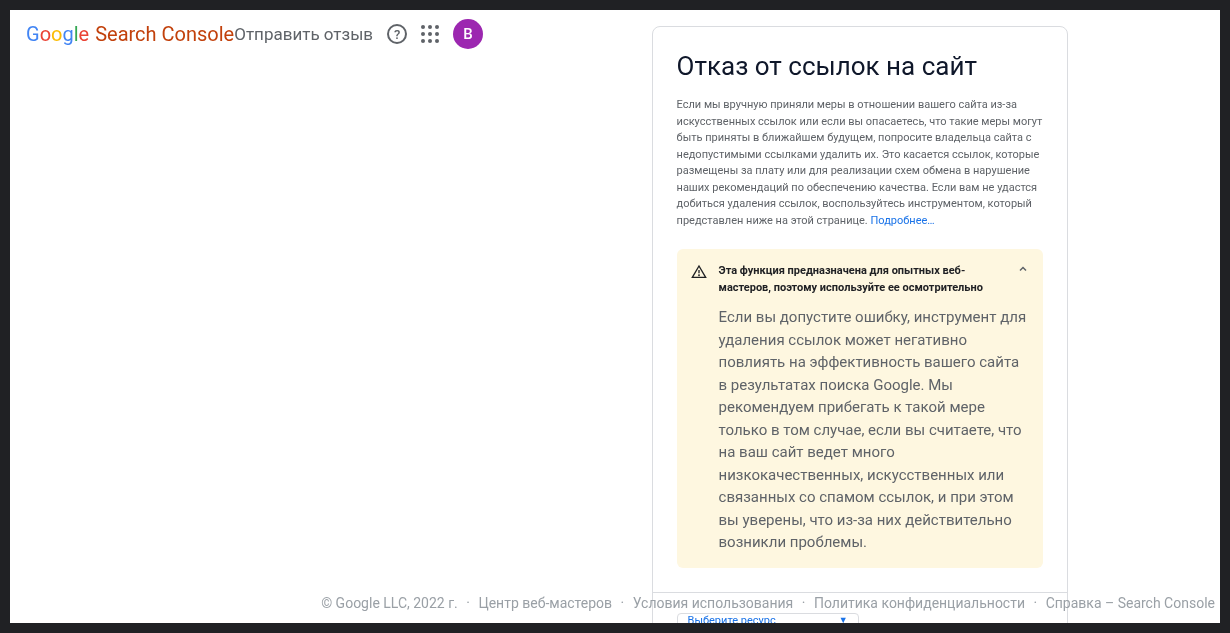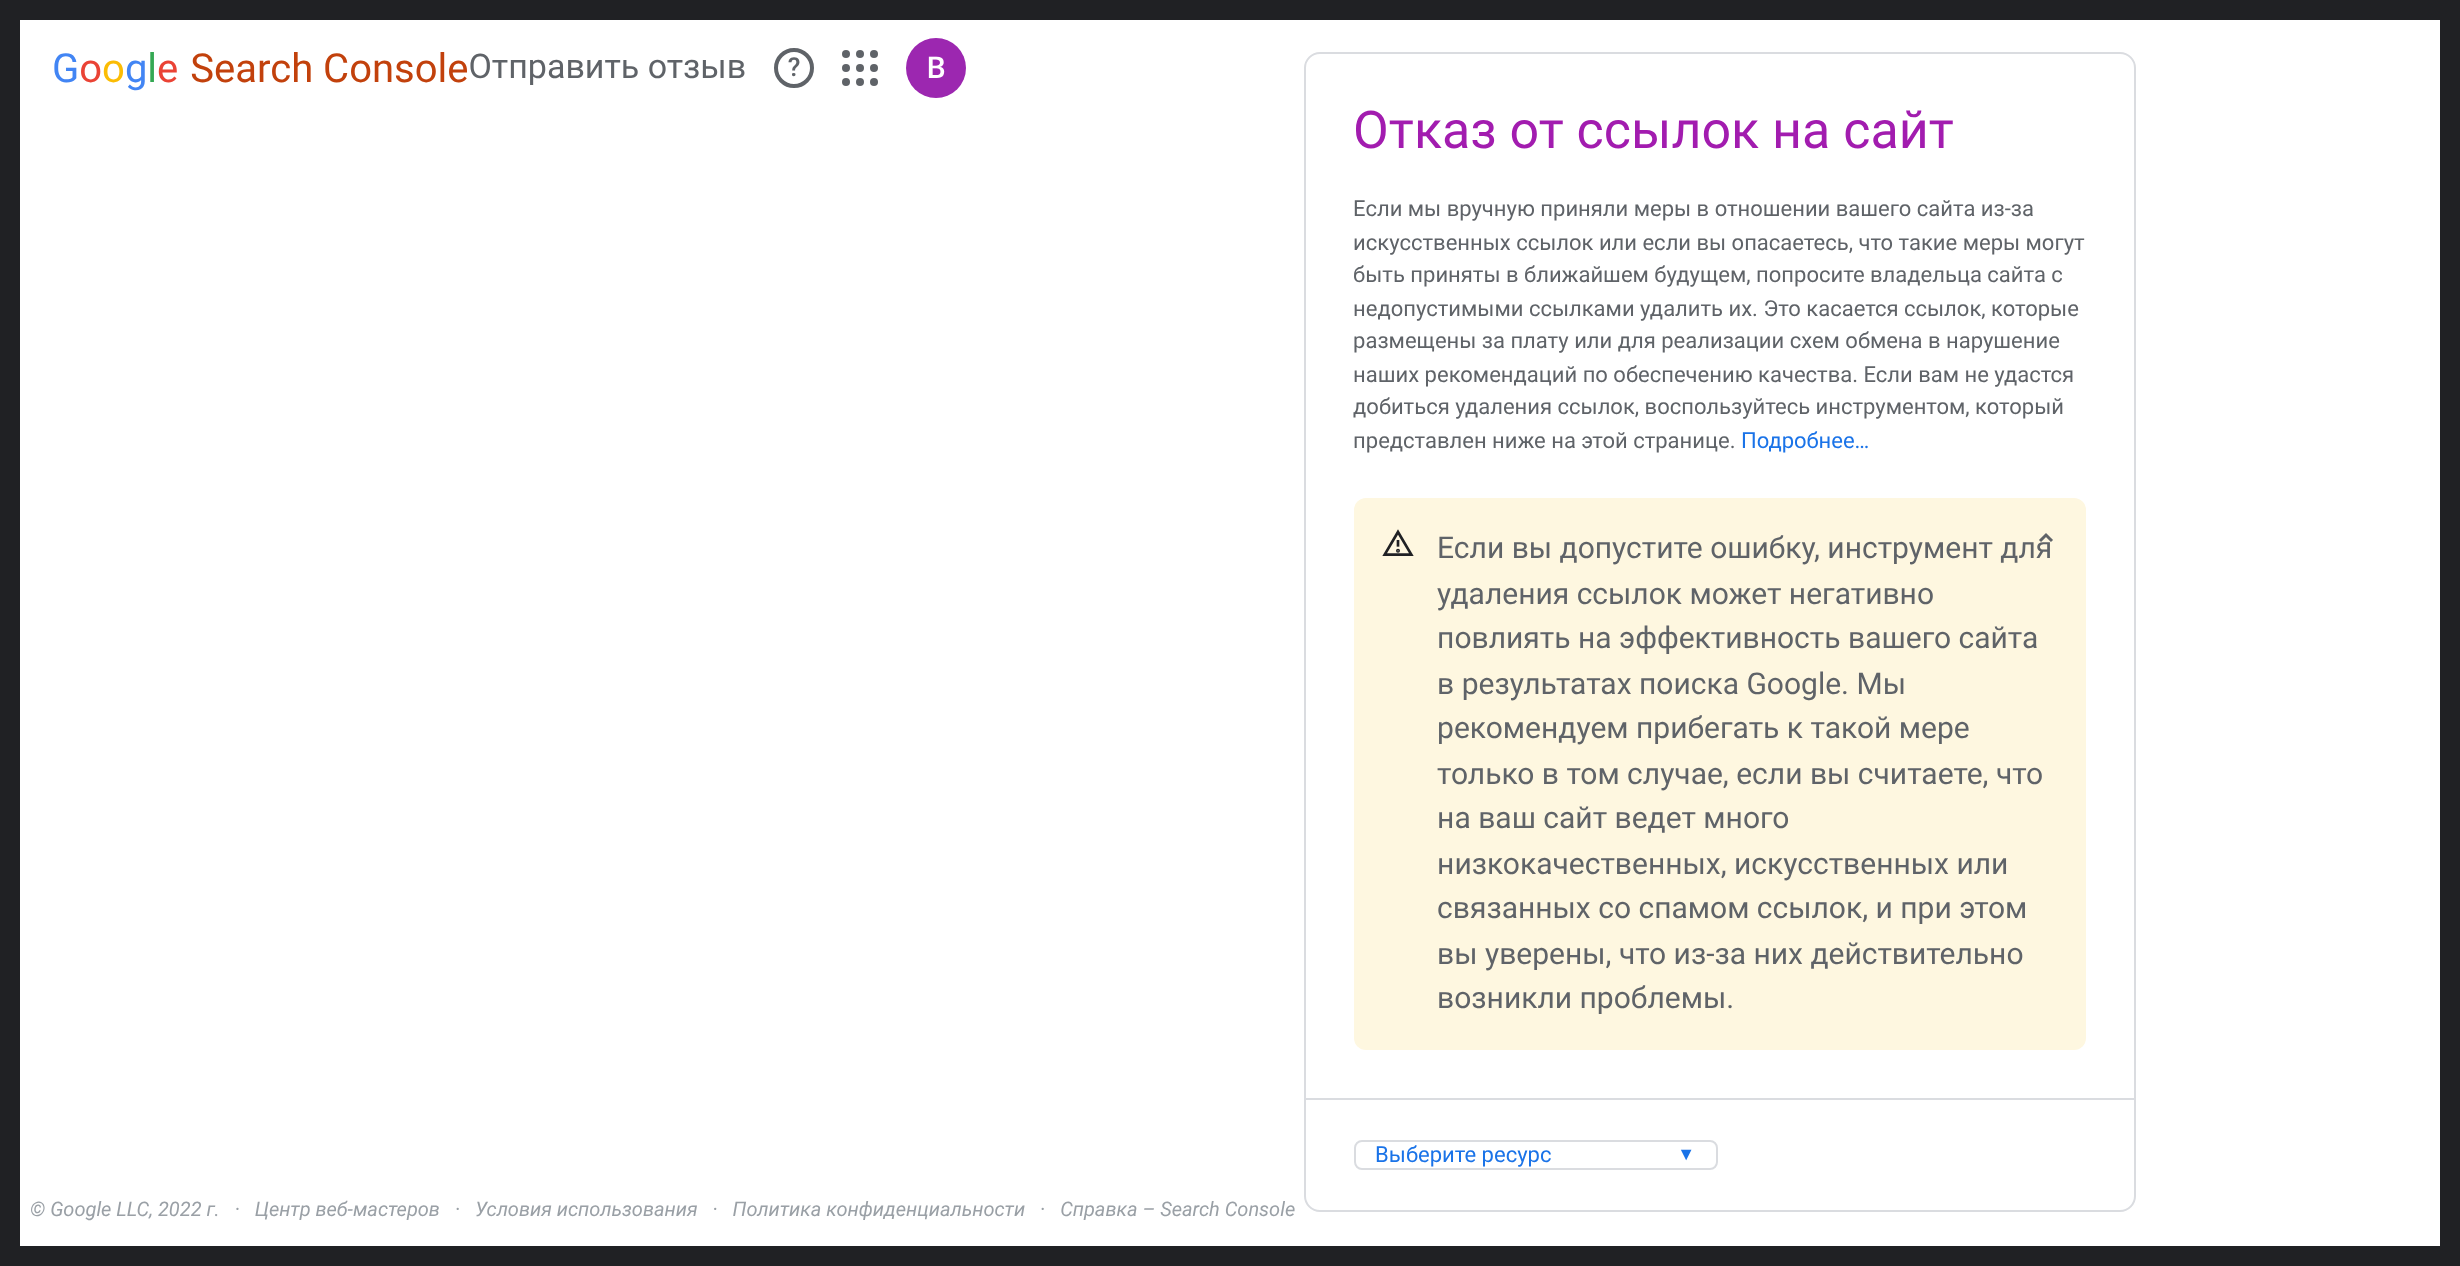--- a/index.html
+++ b/index.html
@@ -106,21 +106,21 @@
     .card {
       width: 416px;
       border: 1px solid #dadce0;
       border-radius: 8px;
       padding: 24px 24px 20px 24px;
       height: fit-content;
     }
     .card h1 {
       font-size: 26px;
       font-weight: 400;
-      color: #a21caf;
+      color: #0f172a;
       margin-bottom: 16px;
     }
     .card .desc {
       font-size: 11px;
       line-height: 1.5;
       color: #5f6368;
     }
     .card .desc a {
       color: #1a73e8;
       text-decoration: none;
@@ -189,24 +189,23 @@
     }
     .dropdown .dd-arrow {
       font-size: 9px;
       color: #1a73e8;
     }
     .footer {
       position: absolute;
       bottom: 12px;
       left: 0;
       right: 0;
-      text-align: left;
-      font-size: 10px;
+      text-align: right;
+      font-size: 14px;
       color: #9aa0a6;
-      font-style: italic;
     }
     .footer span {
       padding: 0 5px;
     }
     .footer .sep {
       padding: 0;
     }
   </style>
 </head>
 <body>
@@ -242,20 +241,21 @@
 
       <div class="warning-box">
         <span class="warn-icon">
           <svg width="16" height="16" viewBox="0 0 24 24" fill="none" stroke="#202124" stroke-width="2">
             <path d="M12 3 L22 20 L2 20 Z"></path>
             <line x1="12" y1="9" x2="12" y2="14"></line>
             <circle cx="12" cy="17" r="0.5" fill="#202124"></circle>
           </svg>
         </span>
         <div class="warn-body">
+          <div class="warn-title">Эта функция предназначена для опытных веб-мастеров, поэтому используйте ее осмотрительно</div>
           <div class="warn-text">Если вы допустите ошибку, инструмент для удаления ссылок может негативно повлиять на эффективность вашего сайта в результатах поиска Google. Мы рекомендуем прибегать к такой мере только в том случае, если вы считаете, что на ваш сайт ведет много низкокачественных, искусственных или связанных со спамом ссылок, и при этом вы уверены, что из-за них действительно возникли проблемы.</div>
         </div>
         <span class="chevron">
           <svg width="12" height="12" viewBox="0 0 24 24" fill="none" stroke="#5f6368" stroke-width="3">
             <polyline points="6 15 12 9 18 15"></polyline>
           </svg>
         </span>
       </div>
 
       <hr class="divider">

